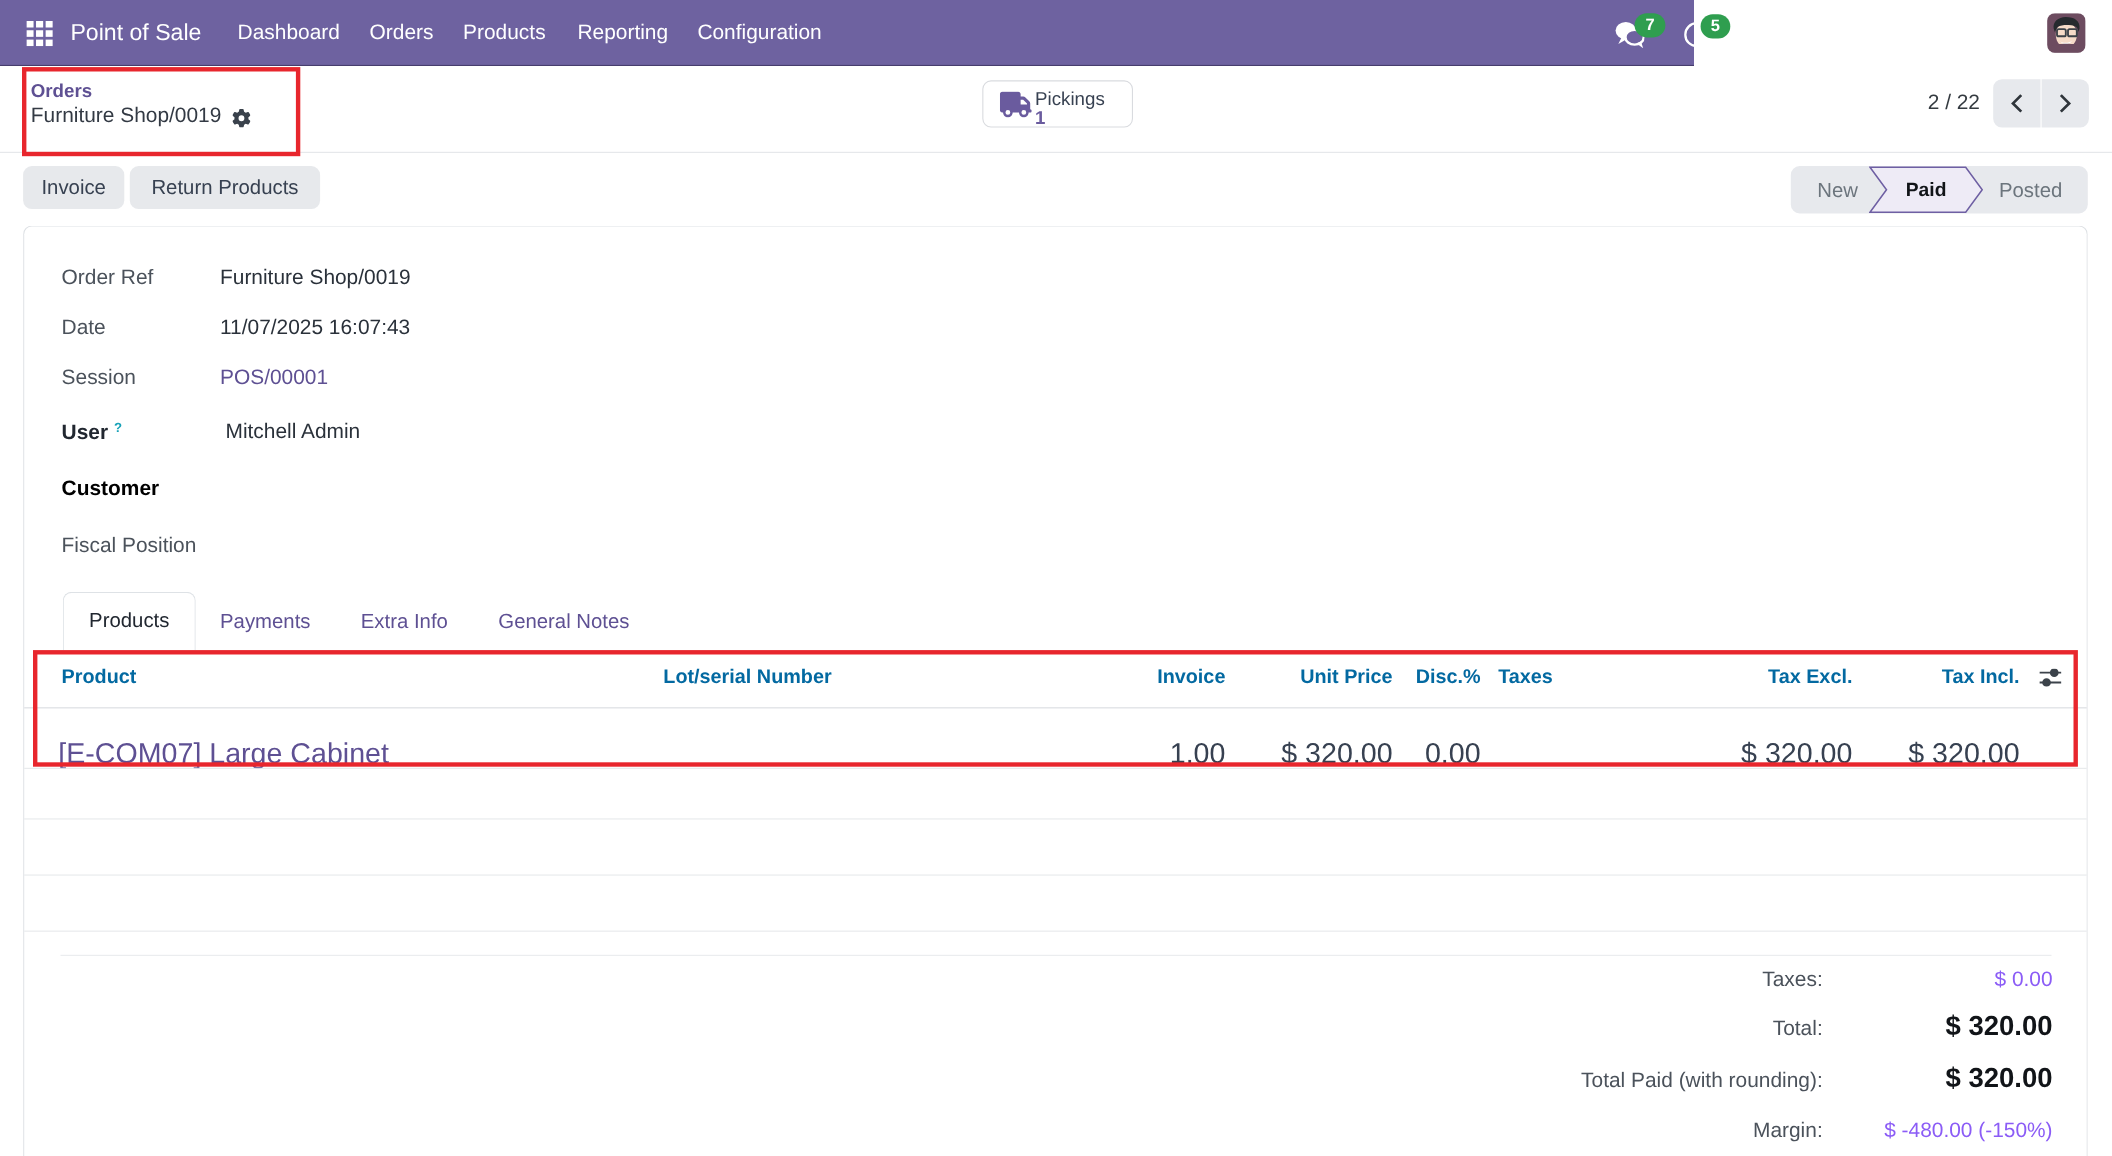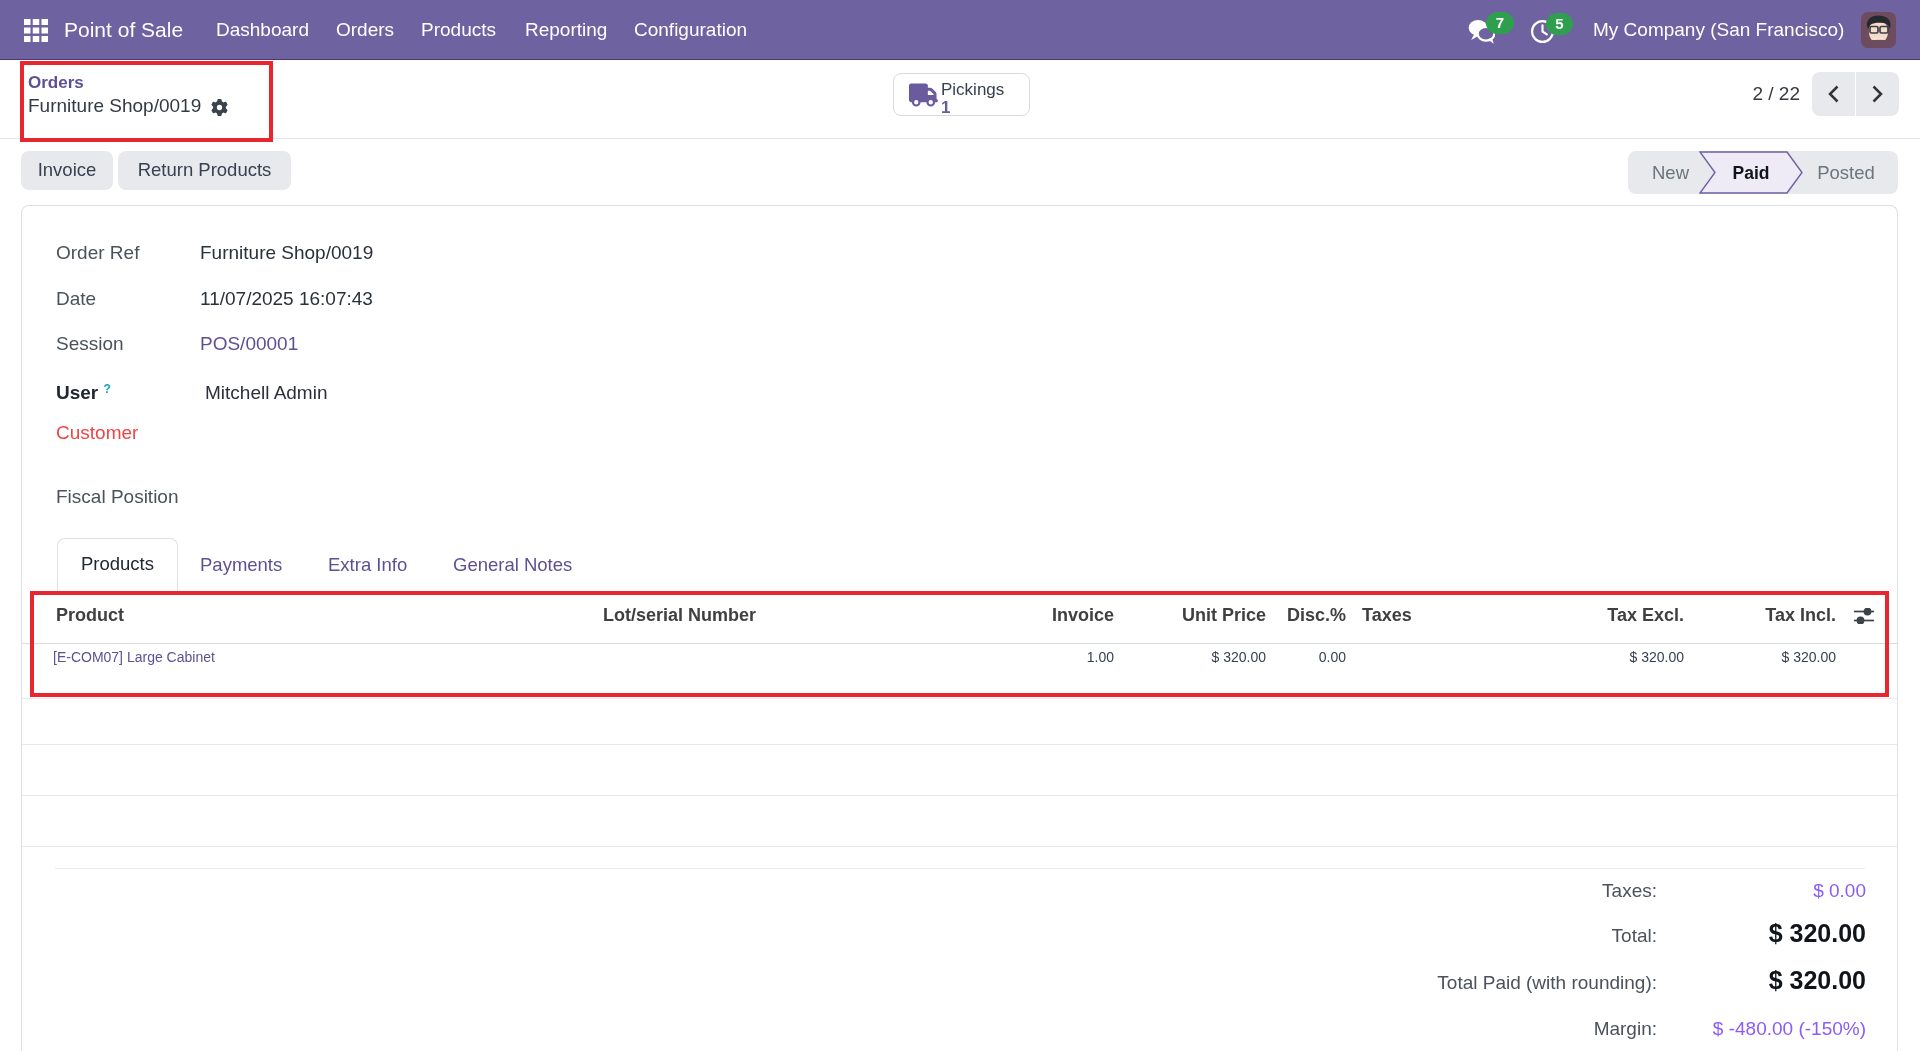--- a/index.html
+++ b/index.html
@@ -1,21 +1,21 @@
 <!DOCTYPE html>
 <html><head>
 <meta charset="utf-8">
 <style>
   * { margin:0; padding:0; box-sizing:border-box; }
   html,body { width:1920px; height:1051px; overflow:hidden; }
   body { font-family:"Liberation Sans", sans-serif; background:#ffffff; color:#212730; position:relative; }
   .abs { position:absolute; }
 
   
-  #navbar { position:absolute; left:0; top:0; width:1920px; height:60px; background:#6e62a0; border-bottom:1px solid #473d6d; }
+  #navbar { position:absolute; left:0; top:0; width:1540px; height:60px; background:#6e62a0; border-bottom:1px solid #473d6d; }
   #navbar .brand { position:absolute; left:64px; top:0; height:59px; line-height:59px; color:#fff; font-size:21px; }
   .navmenu { position:absolute; top:0; height:59px; line-height:59px; color:#fff; font-size:19px; }
   .badge { position:absolute; background:#2f9e4f; color:#fff; font-size:15px; font-weight:bold; height:22px; border-radius:11px; text-align:center; line-height:22px; }
 
   
   #bcbar { position:absolute; left:0; top:60px; width:1920px; height:79px; background:#fff; border-bottom:1px solid #e4e6e9; }
   .bc-orders { position:absolute; left:28px; top:13px; font-size:17px; color:#5e5093; font-weight:bold; }
   .bc-title { position:absolute; left:28px; top:35px; font-size:19px; color:#333a44; }
 
   
@@ -36,22 +36,22 @@
   #sheet { position:absolute; left:21px; top:205px; width:1877px; height:846px; background:#fff; border:1px solid #dde0e4; border-bottom:none; border-radius:8px 8px 0 0; }
 
   .flabel { position:absolute; left:34px; font-size:19px; color:#4b525b; }
   .fvalue { position:absolute; left:178px; font-size:19px; color:#2a313a; }
 
   
   .tab-active { position:absolute; left:35px; top:332px; width:121px; height:53px; background:#fff; border:1px solid #dee2e6; border-bottom:none; border-radius:8px 8px 0 0; text-align:center; line-height:50px; font-size:18.5px; color:#212730; }
   .tab { position:absolute; top:332px; font-size:18.5px; color:#5e5093; line-height:53px; }
 
   
-  .th { position:absolute; top:386px; height:47px; line-height:47px; font-weight:bold; font-size:18px; color:#404040; }
-  .td { position:absolute; top:426px; height:50px; line-height:50px; font-size:14px; color:#374151; }
+  .th { position:absolute; top:386px; height:47px; line-height:47px; font-weight:bold; font-size:18px; color:#0369a1; }
+  .td { position:absolute; top:454px; height:50px; line-height:50px; font-size:26px; color:#374151; }
   .rowline { position:absolute; left:0; height:1px; background:#e7e9ec; width:1875px; }
 
   
   .redbox { position:absolute; border:4px solid #e8262d; z-index:50; }
 
   
   .tot-label { position:absolute; right:240px; font-size:19px; color:#4b525b; text-align:right; }
   .tot-value { position:absolute; right:31px; font-size:19px; color:#8b5cf6; text-align:right; }
   .tot-big { font-size:25px; font-weight:bold; color:#111418; }
 </style>
@@ -156,21 +156,21 @@
 
 <div id="sheet">
   <div class="flabel" style="top:36px">Order Ref</div>
     <div class="fvalue" style="top:36px">Furniture Shop/0019</div>
   <div class="flabel" style="top:82px">Date</div>
     <div class="fvalue" style="top:82px">11/07/2025 16:07:43</div>
   <div class="flabel" style="top:127px">Session</div>
     <div class="fvalue" style="top:127px; color:#5e5093">POS/00001</div>
   <div class="flabel" style="top:176px; color:#212730; font-weight:bold">User <span style="color:#17a2b8; font-size:12px; font-weight:bold; vertical-align:6px">?</span></div>
   <div class="fvalue" style="top:176px; left:183px">Mitchell Admin</div>
-  <div class="flabel" style="top:216px; color:#ef4444; font-weight:normal">Customer</div>
+  <div class="flabel" style="top:228px; color:#000000; font-weight:bold">Customer</div>
   <div class="flabel" style="top:280px">Fiscal Position</div>
 
   <div class="tab-active">Products</div>
   <div class="tab" style="left:178px">Payments</div>
   <div class="tab" style="left:306px">Extra Info</div>
   <div class="tab" style="left:431px">General Notes</div>
 
   <div class="th" style="left:34px">Product</div>
   <div class="th" style="left:581px">Lot/serial Number</div>
   <div class="th" style="right:783px; text-align:right;">Invoice</div>

